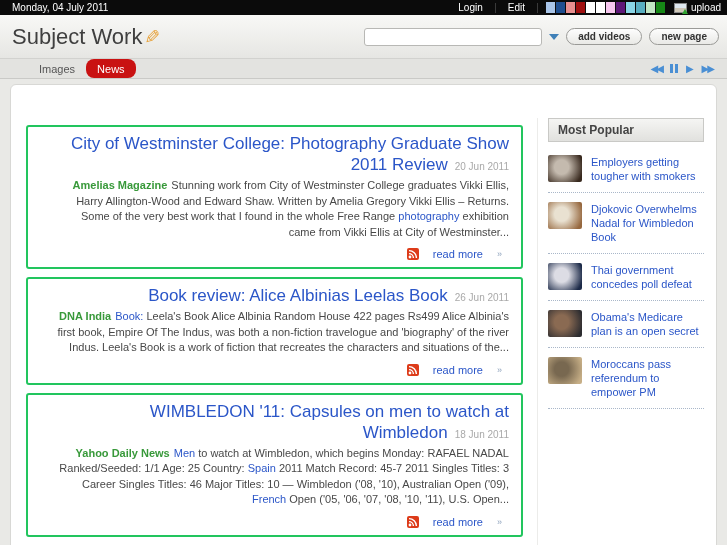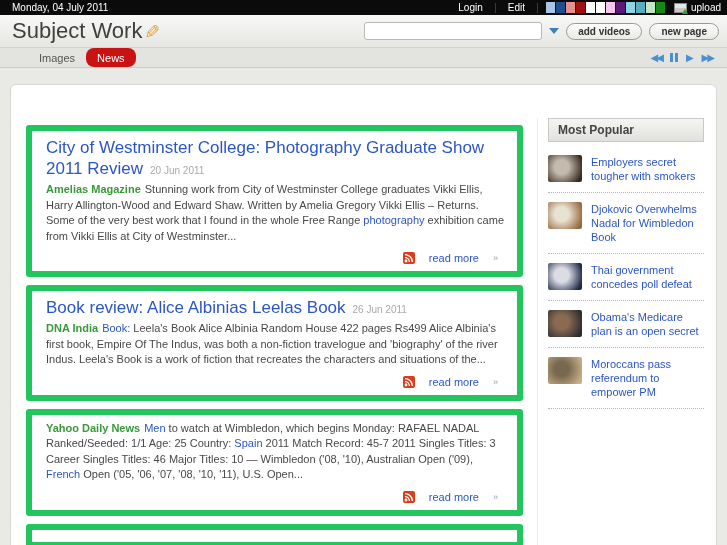--- a/index.html
+++ b/index.html
@@ -21,21 +21,21 @@
   .topbar .tb-link { color: #fff; padding: 0 12px; cursor: pointer; }
   .topbar .sep { width: 1px; height: 10px; background: #3a3a3a; }
   .swatches { display: flex; align-items: center; margin: 0 8px; }
   .swatch { width: 9px; height: 11px; margin-right: 1px; display: inline-block; }
   .upload-wrap { display: flex; align-items: center; gap: 4px; }
   .upload-icon { width: 13px; height: 10px; background: linear-gradient(#dfe8f0 0 4px, #cfc8b8 4px 100%); border: 1px solid #8a8a8a; position: relative; }
   .upload-icon:after { content: ""; position: absolute; right: -2px; bottom: -2px; width: 0; height: 0; border-left: 3px solid transparent; border-right: 3px solid transparent; border-bottom: 5px solid #2fa32f; }
 
   
   .header {
-    height: 33px; background: linear-gradient(#f8f8f6, #e6e6e3);
+    height: 44px; background: linear-gradient(#f8f8f6, #e6e6e3);
     border-bottom: 1px solid #d2d2cf;
     display: flex; align-items: center; padding: 0 8px 0 12px;
   }
   .site-title { font-size: 22px; color: #3f3f3f; letter-spacing: 0; }
   .pencil { font-size: 19px; color: #e8a33d; margin-left: 2px; transform: rotate(90deg); display: inline-block; }
   .header .right { margin-left: auto; display: flex; align-items: center; gap: 7px; padding-left: 24px; }
   .search-input {
     width: 178px; height: 18px; border: 1px solid #b8b8b5; border-radius: 3px;
     background: #fff; font-size: 11px; padding: 0 5px; outline: none;
   }
@@ -60,22 +60,22 @@
   .mc.pause-icon { width: 8px; height: 9px; background: linear-gradient(90deg, #4a8fd4 0 3px, transparent 3px 5px, #4a8fd4 5px 8px); }
 
   
   .panel {
     position: absolute; left: 10px; right: 10px; top: 84px; bottom: -10px;
     background: #fff; border: 1px solid #d8d8d5; border-radius: 6px 6px 0 0;
     display: flex;
   }
   .articles-col { width: 497px; margin: 40px 0 0 15px; flex: 0 0 auto; }
   .article {
-    border: 6px solid #22c55e; border-radius: 3px;
-    padding: 6px 12px 6px 14px; margin-bottom: 8px; background: #fff;
+    border: 2px solid #22c55e; border-radius: 3px;
+    padding: 6px 12px 6px 28px; margin-bottom: 8px; background: #fff; text-align: right;
   }
   .a-head { line-height: 21px; margin-bottom: 1px; }
   .a-title { font-size: 17px; color: #2b56c8; cursor: pointer; }
   .a-date { font-size: 10px; color: #a9a9a9; margin-left: 7px; white-space: nowrap; }
   .a-body { font-size: 11px; color: #484848; line-height: 15.5px; }
   .a-source { color: #38993a; font-weight: bold; margin-right: 4px; cursor: pointer; }
   .a-link { color: #2b56c8; cursor: pointer; }
   .a-foot { display: flex; justify-content: flex-end; align-items: center; gap: 14px; margin-top: 7px; padding-right: 8px; height: 14px; }
   .rss { width: 12px; height: 12px; border-radius: 2px; background: #dd3b19; position: relative; cursor: pointer; flex: 0 0 auto; }
   .rss svg { position: absolute; left: 1px; top: 1px; }
@@ -171,41 +171,42 @@
               <circle cx="2" cy="8" r="1.4" fill="#fff"></circle>
               <path d="M1 4.6 A4.4 4.4 0 0 1 5.4 9" stroke="#fff" stroke-width="1.4" fill="none"></path>
               <path d="M1 1.6 A7.4 7.4 0 0 1 8.4 9" stroke="#fff" stroke-width="1.4" fill="none"></path>
             </svg>
           </span>
           <a class="read-more">read more</a>
           <span class="rm-arrows">»</span>
         </div>
       </div>
       <div class="article">
+        <div class="a-head"><span class="a-title">WIMBLEDON '11: Capsules on men to watch at Wimbledon</span><span class="a-date">18 Jun 2011</span></div>
         <div class="a-body"><span class="a-source">Yahoo Daily News</span><span class="a-link">Men</span> to watch at Wimbledon, which begins Monday: RAFAEL NADAL Ranked/Seeded: 1/1 Age: 25 Country: <span class="a-link">Spain</span> 2011 Match Record: 45-7 2011 Singles Titles: 3 Career Singles Titles: 46 Major Titles: 10 — Wimbledon ('08, '10), Australian Open ('09), <span class="a-link">French</span> Open ('05, '06, '07, '08, '10, '11), U.S. Open...</div>
         <div class="a-foot">
           <span class="rss">
             <svg width="10" height="10" viewBox="0 0 10 10">
               <circle cx="2" cy="8" r="1.4" fill="#fff"></circle>
               <path d="M1 4.6 A4.4 4.4 0 0 1 5.4 9" stroke="#fff" stroke-width="1.4" fill="none"></path>
               <path d="M1 1.6 A7.4 7.4 0 0 1 8.4 9" stroke="#fff" stroke-width="1.4" fill="none"></path>
             </svg>
           </span>
           <a class="read-more">read more</a>
           <span class="rm-arrows">»</span>
         </div>
       </div>
       <div class="article"></div>
     </div>
   <div class="sidebar">
     <div class="sb-header">Most Popular</div>
     <div id="sb-items">
         <div class="sb-item">
           <span class="sb-thumb" style="background: radial-gradient(circle at 40% 45%, rgb(196, 186, 174) 0%, rgb(196, 186, 174) 28%, rgb(56, 41, 30) 85%);"></span>
-          <a class="sb-title">Employers secret tougher with smokers</a>
+          <a class="sb-title">Employers getting tougher with smokers</a>
         </div>
         <div class="sb-item">
           <span class="sb-thumb" style="background: radial-gradient(circle at 40% 45%, rgb(233, 225, 209) 0%, rgb(233, 225, 209) 28%, rgb(150, 104, 63) 85%);"></span>
           <a class="sb-title">Djokovic Overwhelms Nadal for Wimbledon Book</a>
         </div>
         <div class="sb-item">
           <span class="sb-thumb" style="background: radial-gradient(circle at 40% 45%, rgb(220, 220, 228) 0%, rgb(220, 220, 228) 28%, rgb(28, 42, 72) 85%);"></span>
           <a class="sb-title">Thai government concedes poll defeat</a>
         </div>
         <div class="sb-item">

